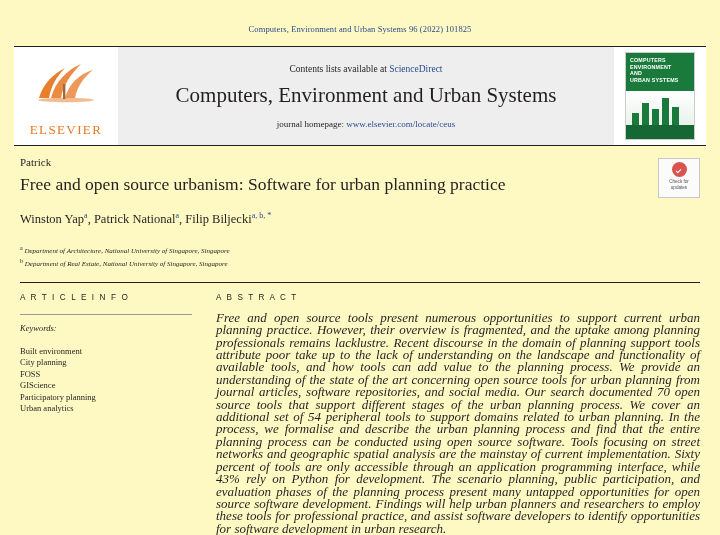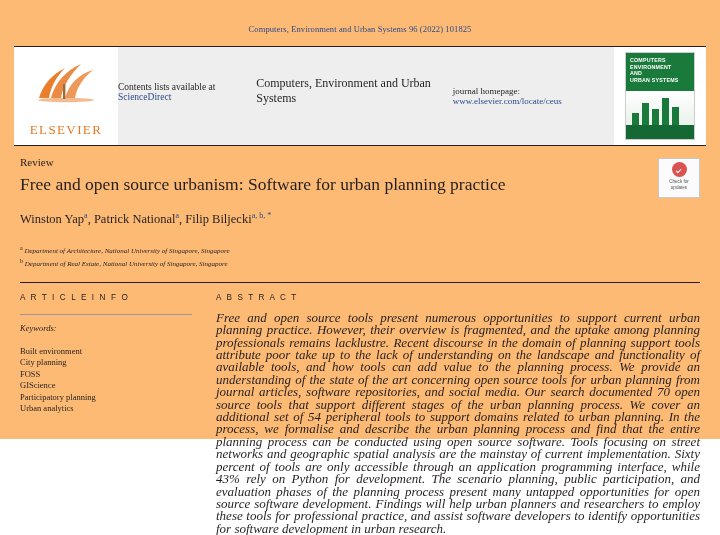--- a/index.html
+++ b/index.html
@@ -10,23 +10,23 @@
   body {
     width: 720px;
     height: 535px;
     font-family: "Liberation Serif", serif;
     color: #000000;
     position: relative;
     overflow: hidden;
   }
   .page {
     width: 720px;
-    height: 439px;
-    position: relative;
-    background: #fdba74;
+    height: 535px;
+    position: relative;
+    background: #fef9c3;
   }
 
   
   .running-head {
     text-align: center;
     font-family: "Liberation Serif", serif;
     font-size: 8.5px;
     color: #2b4a8b;
     padding-top: 24px;
     letter-spacing: 0.1px;
@@ -60,33 +60,33 @@
     font-family: "Liberation Serif", serif;
     font-size: 13px;
     letter-spacing: 1.4px;
     color: #e87722;
     margin-top: 18px;
   }
   .masthead-center {
     flex: 1 1 auto;
     background: #eeeeee;
     display: flex;
-    flex-direction: row;
+    flex-direction: column;
     justify-content: center;
     align-items: center;
     padding: 4px 0;
   }
   .contents-line {
     font-size: 9.5px;
     color: #231f20;
     margin-bottom: 9px;
   }
   .contents-line a { color: #2b4a8b; text-decoration: none; }
   .journal-title {
-    font-size: 12px;
+    font-size: 21px;
     color: #231f20;
     margin-bottom: 11px;
   }
   .homepage-line {
     font-size: 9px;
     color: #231f20;
   }
   .homepage-line a { color: #2b4a8b; text-decoration: none; }
   .masthead-right {
     width: 92px;
@@ -304,21 +304,21 @@
   </div>
 
   <div class="title-block">
 
     <div class="crossmark">
       <div class="circle"></div>
       <div class="cm-text">Check for</div>
       <div class="cm-text">updates</div>
     </div>
 
-    <div class="review-label">Review</div>
+    <div class="review-label">Patrick</div>
     <h1 class="paper-title">Free and open source urbanism: Software for urban planning practice</h1>
 
     <div class="authors">
       <span>Winston Yap</span><sup>a</sup>,
       <span>Patrick National</span><sup>a</sup>,
       <span>Filip Biljecki</span><sup>a, b, *</sup>
     </div>
 
     <div class="affil">
       <sup>a</sup>

